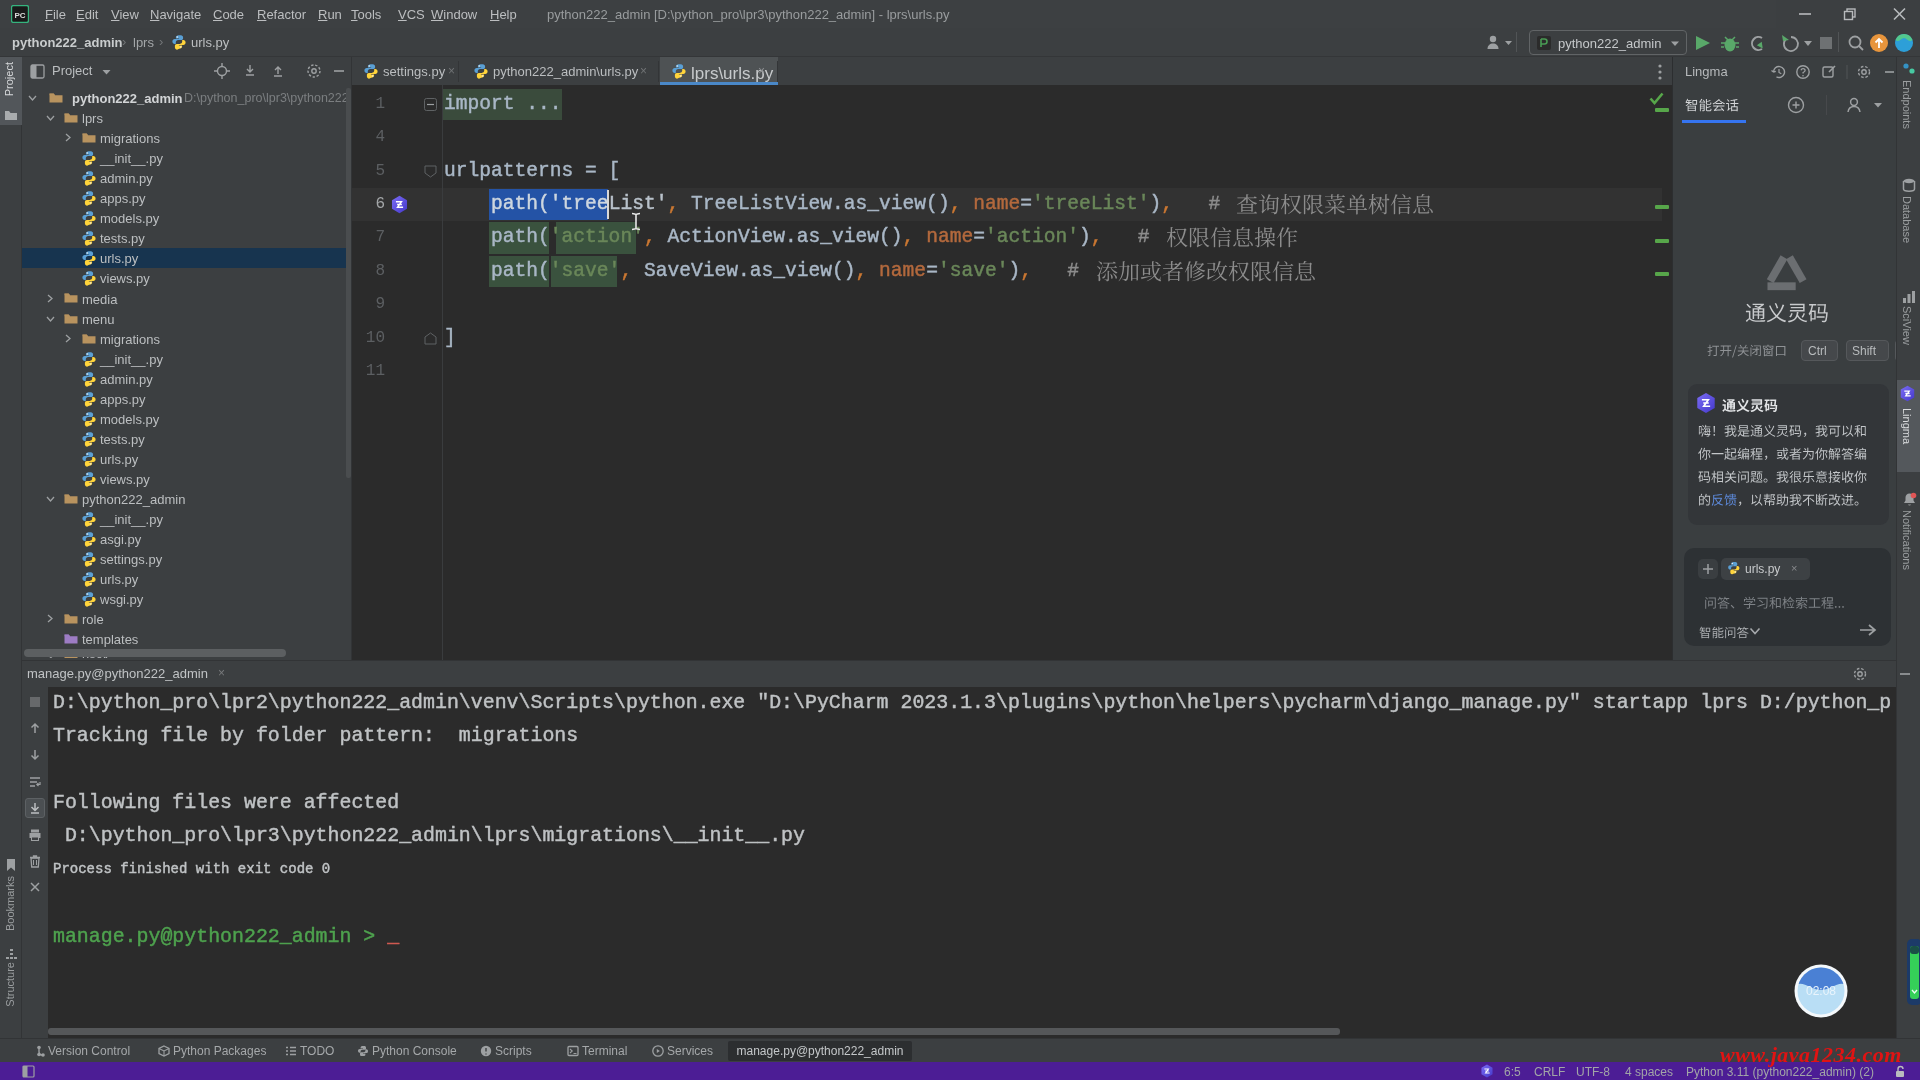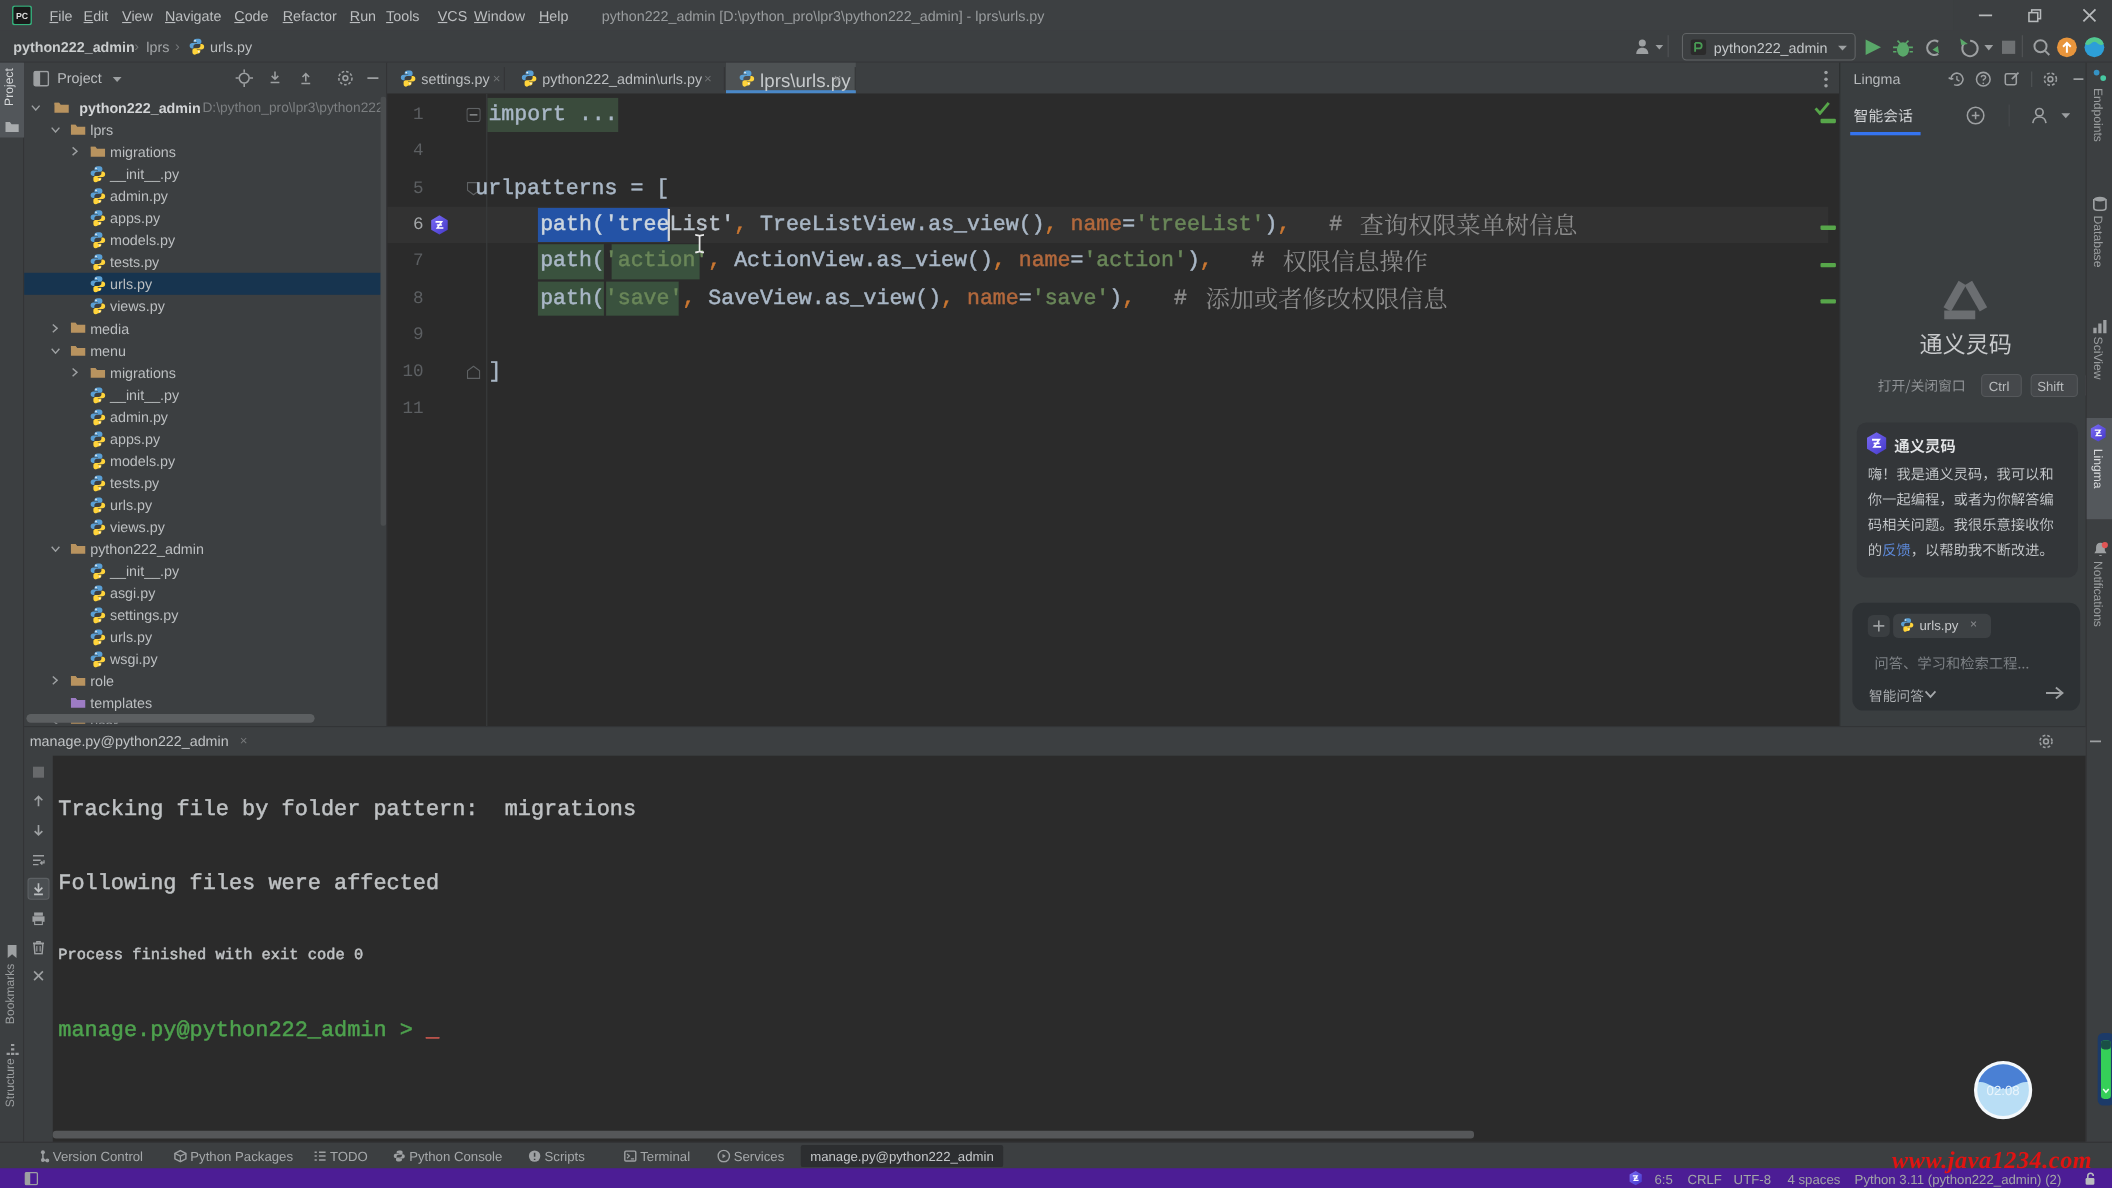--- a/index.html
+++ b/index.html
@@ -467,21 +467,21 @@
         <path d="M3 6.5h7" stroke="#9da0a2" stroke-width="1.2"></path>
       </svg>
       <svg class="ic" style="left:72px;top:79.7px" width="13" height="13" viewBox="0 0 13 13">
         <path d="M1 1h11v7l-5.5 4L1 8z" fill="none" stroke="#5f6264" stroke-width="1"></path>
       </svg>
       <svg class="ic" style="left:72px;top:246.5px" width="13" height="13" viewBox="0 0 13 13">
         <path d="M1 12h11V5L6.5 1 1 5z" fill="none" stroke="#5f6264" stroke-width="1"></path>
       </svg>
       <div class="a" style="left:90px;top:0;width:1px;height:575px;background:#3a3c3e"></div>
       <pre class="a" style="left:92px;top:3.0px;color:#a9b7c6">import ...</pre>
-      <pre class="a" style="left:80px;top:69.7px;color:#a9b7c6">urlpatterns = [</pre>
+      <pre class="a" style="left:92px;top:69.7px;color:#a9b7c6">urlpatterns = [</pre>
       <pre class="a" style="left:92px;top:103.1px;color:#a9b7c6">    <span style="color:#cdd6df">path('tree</span><span style="color:#b9c2cb">List'</span><span style="color:#cc7832">,</span> TreeListView.as_view()<span style="color:#cc7832">,</span> <span style="color:#b3693d">name</span>=<span style="color:#6a8759">'treeList'</span>)<span style="color:#cc7832">,</span>   <span style="color:#8c8c8c">#</span></pre>
       <pre class="a" style="left:92px;top:136.4px;color:#a9b7c6">    path(<span style="color:#6a8759">'action'</span><span style="color:#cc7832">,</span> ActionView.as_view()<span style="color:#cc7832">,</span> <span style="color:#b3693d">name</span>=<span style="color:#6a8759">'action'</span>)<span style="color:#cc7832">,</span>   <span style="color:#8c8c8c">#</span></pre>
       <pre class="a" style="left:92px;top:169.8px;color:#a9b7c6">    path(<span style="color:#6a8759">'save'</span><span style="color:#cc7832">,</span> SaveView.as_view()<span style="color:#cc7832">,</span> <span style="color:#b3693d">name</span>=<span style="color:#6a8759">'save'</span>)<span style="color:#cc7832">,</span>   <span style="color:#8c8c8c">#</span></pre>
       <pre class="a" style="left:92px;top:236.5px;color:#a9b7c6">]</pre>
       <div class="a" style="left:255px;top:105.1px;width:1.6px;height:29px;background:#d8d8d8"></div>
       <svg class="ic" style="left:278px;top:127.1px" width="12" height="19" viewBox="0 0 12 19">
         <g stroke="#e8e8e8" stroke-width="1.6">
           <path d="M2 1.5c2 0 3 .7 4 .7s2-.7 4-.7M2 17.5c2 0 3-.7 4-.7s2 .7 4 .7M6 2.2v15"></path>
         </g>
       </svg>
@@ -713,22 +713,24 @@
       <svg class="ic" style="left:6px;top:193px" width="14" height="14" viewBox="0 0 14 14">
         <path d="M3 4h8l-.7 9H3.7z" fill="none" stroke="#9da0a2" stroke-width="1.3"></path>
         <path d="M2 3.5h10M5.5 3.5V2h3v1.5" stroke="#9da0a2" stroke-width="1.3" fill="none"></path>
         <path d="M5.5 6v5M8.5 6v5" stroke="#9da0a2" stroke-width="1"></path>
       </svg>
       <svg class="ic" style="left:6px;top:219px" width="14" height="14" viewBox="0 0 14 14">
         <path d="M3 3l8 8M11 3l-8 8" stroke="#9da0a2" stroke-width="1.5"></path>
       </svg>
     </div>
     <div class="a" style="left:48px;top:686px;width:1848px;height:352px;overflow:hidden">
+      <pre class="a" style="left:5px;top:0.0px;color:#bfc2c4;font-size:19.9px">D:\python_pro\lpr2\python222_admin\venv\Scripts\python.exe "D:\PyCharm 2023.1.3\plugins\python\helpers\pycharm\django_manage.py" startapp lprs D:/python_p</pre>
       <pre class="a" style="left:5px;top:100.1px;color:#bfc2c4;font-size:19.9px">Following files were affected</pre>
       <pre class="a" style="left:5px;top:33.4px;color:#bfc2c4;font-size:19.9px">Tracking file by folder pattern:  migrations</pre>
+      <pre class="a" style="left:5px;top:133.4px;color:#bfc2c4;font-size:19.9px"> D:\python_pro\lpr3\python222_admin\lprs\migrations\__init__.py</pre>
       <pre class="a" style="left:5px;top:166.8px;color:#bfc2c4;font-size:14px">Process finished with exit code 0</pre>
       <pre class="a" style="left:5px;top:233.5px;color:#4ea24e;font-size:19.9px">manage.py@python222_admin &gt; <span style="color:#d25a52">_</span></pre>
     </div>
     <div class="a" style="left:48px;top:1028px;width:1292px;height:7px;border-radius:3px;background:#555759"></div>
     <div class="a" style="left:0;top:1038px;width:1920px;height:24px;background:#3c3f41;border-top:1px solid #323436">
       <svg class="ic" style="left:33px;top:6px" width="12" height="12" viewBox="0 0 12 12">
         <path d="M6 2v5M6 7a3 3 0 003 3" fill="none" stroke="#9da0a2" stroke-width="1.4"></path>
         <circle cx="6" cy="2.5" r="1.8" fill="#9da0a2"></circle>
         <circle cx="6" cy="9.5" r="1.8" fill="#9da0a2"></circle>
         <circle cx="10" cy="10" r="1.8" fill="#9da0a2"></circle>

